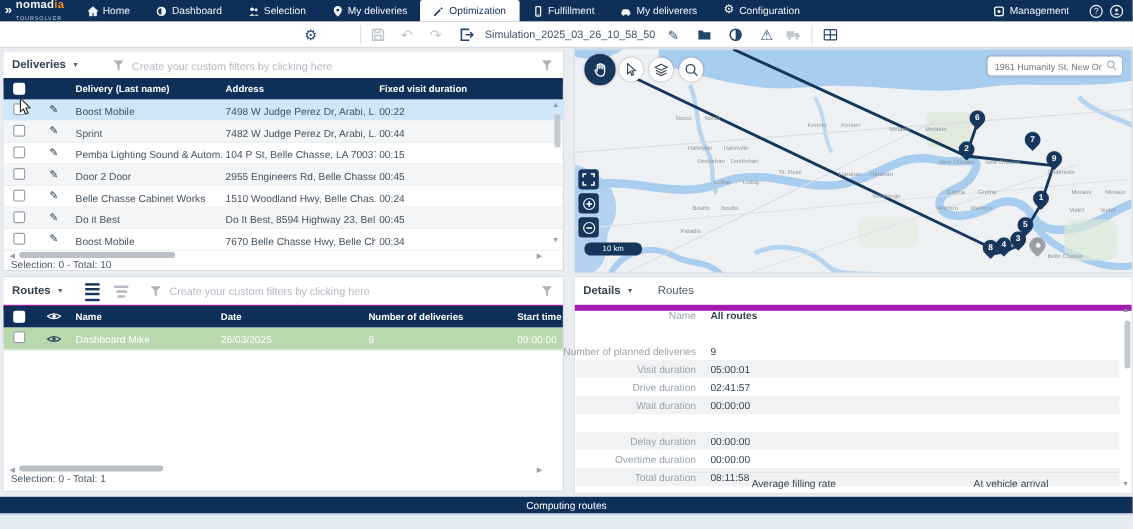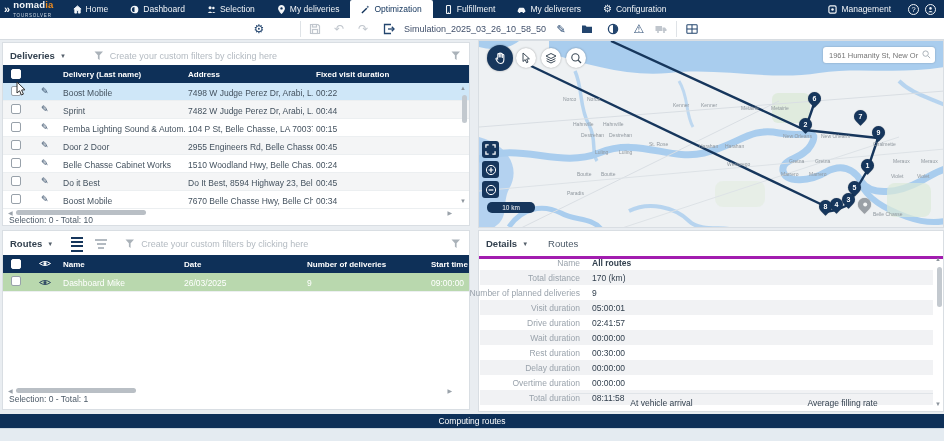--- a/index.html
+++ b/index.html
@@ -27,21 +27,21 @@
   
   #toolbar { position:absolute; left:0; top:18px; width:944px; height:22px; background:#ffffff; border-bottom:1px solid #d7dce1; }
   .tb { position:absolute; top:0; height:22px; display:flex; align-items:center; justify-content:center; color:#23456e; }
   .tb.dis { color:#c0c6cd; }
   .tb svg { width:12px; height:12px; }
   .tdiv { position:absolute; top:3px; width:1px; height:16px; background:#dfe3e7; }
   #sim-name { font-size:9px; color:#41506b; }
 
   
   .panel { position:absolute; background:#fff; border:1px solid #d9dee3; }
-  .phead { position:absolute; left:0; top:0; right:0; height:28px; display:flex; align-items:center; font-size:9.5px; color:#2e3d4d; border-bottom:3px solid #a21caf; background:#fff; }
+  .phead { position:absolute; left:0; top:0; right:0; height:28px; display:flex; align-items:center; font-size:9.5px; color:#2e3d4d; border-bottom:5px solid #a21caf; background:#fff; }
   .ptitle { font-weight:bold; color:#33414f; padding-left:7px; }
   .caret { font-size:6px; color:#55606b; margin:0 6px 0 5px; }
   .filter-placeholder { color:#b3bac1; font-size:9px; }
   .funnel { width:10px; height:10px; }
   .funnel path { fill:#aab2b9; }
 
   
   .thead { position:absolute; left:0; right:0; height:18px; background:#0e3058; color:#fff; font-size:8px; font-weight:bold; }
   .thead span { position:absolute; top:5px; }
   .cbx { display:inline-block; width:10px; height:10px; background:#fff; border:1px solid #98a1aa; border-radius:2px; }
@@ -529,60 +529,52 @@
   <div class="phead">
     <span class="ptitle">Details</span>
     <span class="caret">▼</span>
     <span style="margin-left:14px; color:#4a5866;">Routes</span>
   </div>
 
   <div class="dr" style="top:24px;">
       <span class="lab">Name</span>
       <span class="val" style="font-weight:bold;">All routes</span>
     </div>
-  <div class="dr alt" style="top:39px;">
-      <span class="lab">Total distance</span>
-      <span class="val">170 (km)</span>
-    </div>
   <div class="dr" style="top:54px;">
       <span class="lab" style="width:112px; left:-12px;">Number of planned deliveries</span>
       <span class="val">9</span>
     </div>
   <div class="dr alt" style="top:69px;">
       <span class="lab">Visit duration</span>
       <span class="val">05:00:01</span>
     </div>
   <div class="dr" style="top:84px;">
       <span class="lab">Drive duration</span>
       <span class="val">02:41:57</span>
     </div>
   <div class="dr alt" style="top:99px;">
       <span class="lab">Wait duration</span>
       <span class="val">00:00:00</span>
     </div>
-  <div class="dr" style="top:114px;">
-      <span class="lab">Rest duration</span>
-      <span class="val">00:30:00</span>
-    </div>
   <div class="dr alt" style="top:129px;">
       <span class="lab">Delay duration</span>
       <span class="val">00:00:00</span>
     </div>
   <div class="dr" style="top:144px;">
       <span class="lab">Overtime duration</span>
       <span class="val">00:00:00</span>
     </div>
   <div class="dr alt" style="top:159px;">
       <span class="lab">Total duration</span>
       <span class="val">08:11:58</span>
     </div>
 
   <div id="details-footer">
+    <span>Average filling rate</span>
     <span>At vehicle arrival</span>
-    <span>Average filling rate</span>
   </div>
 
   <span class="vscroll-arrow" style="right:2px; top:25px;">▲</span>
   <div style="position:absolute; right:1px; top:36px; width:5px; height:40px; background:#c3c9cf; border-radius:3px;"></div>
   <span class="vscroll-arrow" style="right:2px; bottom:4px;">▼</span>
 </div>
 
 <div id="statusbar">
     <span>Computing routes</span>
   </div>

